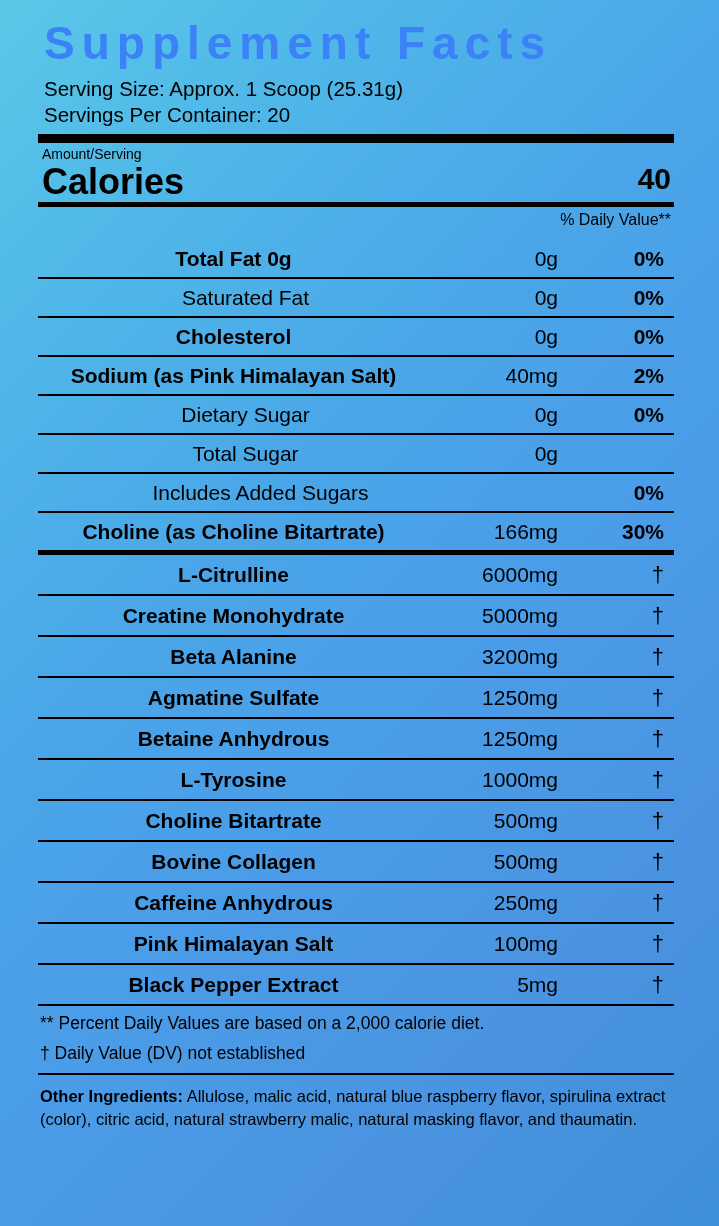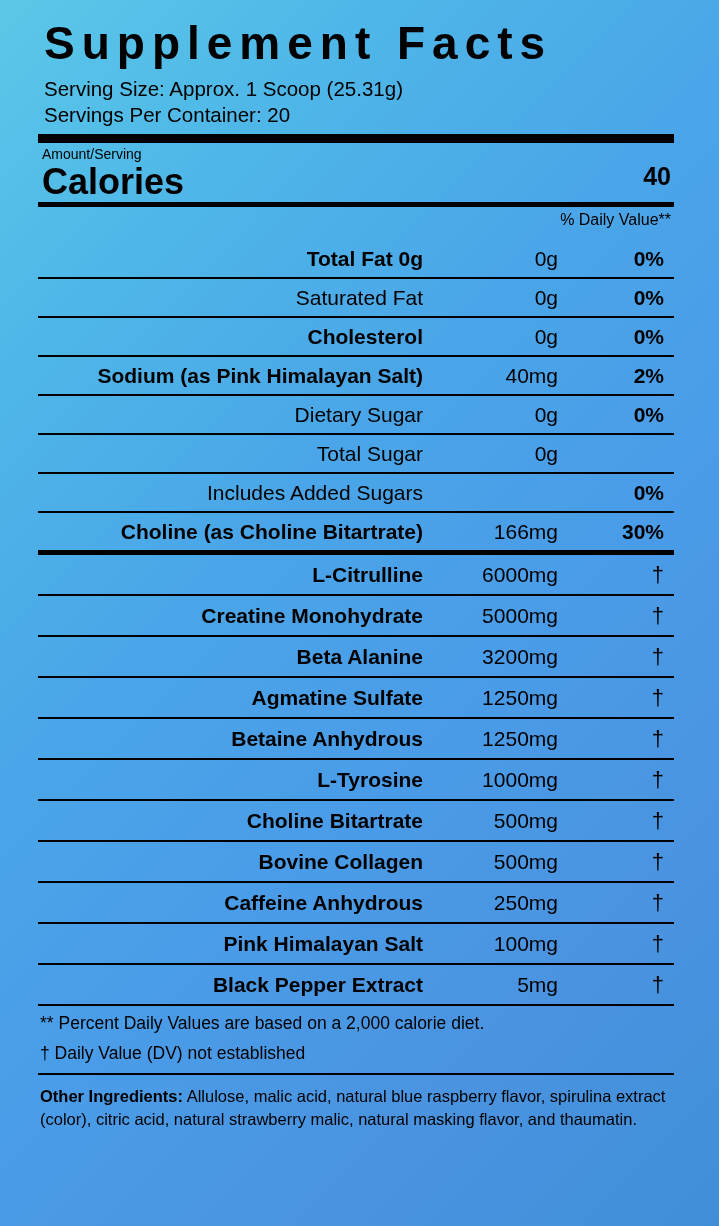--- a/index.html
+++ b/index.html
@@ -18,21 +18,21 @@
     left: 30px;
     top: 14px;
     width: 655px;
     box-sizing: border-box;
     padding: 0 0 0 0;
   }
   .title {
     font-size: 46px;
     font-weight: bold;
     letter-spacing: 7px;
-    color: #000000;
+    color: #3b82f6;
     line-height: 1;
     margin: 6px 0 10px 14px;
     white-space: nowrap;
   }
   .serving-line {
     font-size: 20.5px;
     color: #000;
     margin-left: 14px;
     line-height: 1.28;
   }
@@ -62,21 +62,21 @@
     align-items: flex-start;
     margin: 0 14px 0 12px;
   }
   .calories-label {
     font-size: 36px;
     font-weight: bold;
     color: #000;
     line-height: 1.1;
   }
   .calories-value {
-    font-size: 25px;
+    font-size: 30px;
     font-weight: bold;
     color: #000;
   }
   .dv-header {
     text-align: right;
     font-size: 16px;
     color: #000;
     margin: 4px 14px 11px 0;
   }
   table.nutrition {
@@ -88,21 +88,21 @@
   table.nutrition td {
     padding: 7px 0 6px 0;
     font-size: 21px;
     color: #000;
     border-top: 2px solid #000;
     vertical-align: baseline;
   }
   table.nutrition tr:first-child td {
     border-top: none;
   }
-  .c-name { text-align: right; padding-left: 6px !important; }
+  .c-name { text-align: center; padding-left: 6px !important; }
   .c-amt { text-align: right; width: 135px; padding-right: 14px !important; }
   .c-dv  { text-align: right; width: 92px; padding-right: 10px !important; }
   .bold { font-weight: bold; }
   .ind1 { padding-left: 30px !important; }
   .ind2 { padding-left: 60px !important; }
   .ing-table td {
     font-size: 21px;
     font-weight: bold;
   }
   .ing-table .c-amt { font-weight: normal; }

